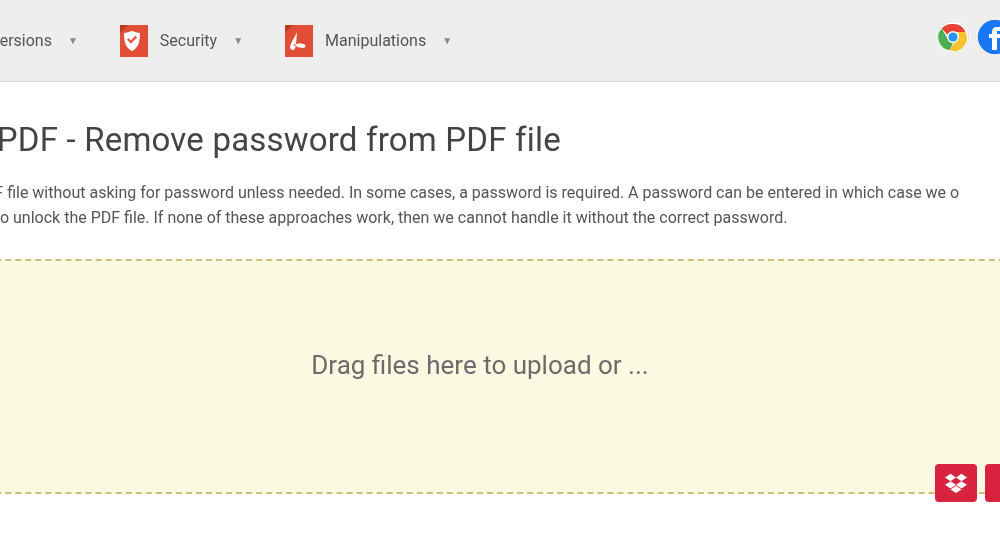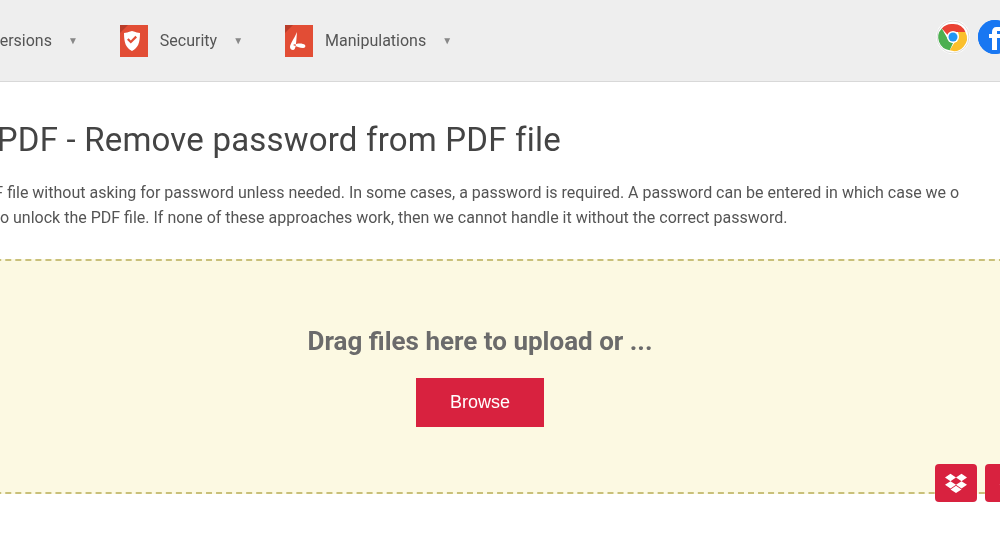--- a/index.html
+++ b/index.html
@@ -13,21 +13,21 @@
   .nav-ico svg{width:32px;height:32px}
   .right-icons{position:absolute;right:-12px;top:20px;display:flex;gap:8px}
   .circ{width:34px;height:34px;border-radius:50%;display:flex;align-items:center;justify-content:center;cursor:pointer}
   .chrome{background:#fff}
   .fb{background:#1877f2;color:#fff;font-weight:700;font-family:Arial}
   .content{padding:38px 0 0 0;margin-left:-65px;width:1080px}
   .title{font-size:33px;font-weight:400;color:#444;margin:0 0 22px 0;letter-spacing:0.2px}
   .desc{font-size:16px;color:#555;line-height:1.55;margin:0 0 28px 0}
   .dropwrap{margin-left:-65px;width:1090px}
   .dropzone{position:relative;border:2px dashed #c9c07a;background:#fcf9e2;height:235px;display:flex;flex-direction:column;align-items:center;justify-content:center}
-  .drop-title{color:#6b6b6b;font-size:26px;font-weight:700;margin-bottom:22px}
+  .drop-title{color:#6b6b6b;font-size:26px;font-weight:400;margin-bottom:22px}
   .browse-btn{background:#d8223f;color:#fff;border:none;padding:14px 34px;font-size:18px;cursor:pointer}
   .cloud-btns{position:absolute;right:-4px;bottom:-10px;display:flex;gap:8px}
   .cbtn{width:42px;height:38px;background:#d8223f;border-radius:4px;display:flex;align-items:center;justify-content:center;cursor:pointer}
   .cbtn svg{width:22px;height:22px;fill:#fff}
 </style>
 </head>
 <body>
 
 <div class="topbar">
   <div class="nav">
@@ -79,21 +79,20 @@
 </div>
 
 <div class="content">
   <h1 class="title">ock PDF - Remove password from PDF file</h1>
   <p class="desc">s the PDF file without asking for password unless needed. In some cases, a password is required. A password can be entered in which case we o attempt to unlock the PDF file. If none of these approaches work, then we cannot handle it without the correct password.</p>
 </div>
 
 <div class="dropwrap">
   <div class="dropzone">
     <div class="drop-title">Drag files here to upload or ...</div>
-    <button class="browse-btn">Browse</button>
     <div class="cloud-btns">
       <div class="cbtn">
         <svg viewBox="0 0 24 24">
             <path d="M6 2 L12 6 L6 10 L0 6 Z M18 2 L24 6 L18 10 L12 6 Z M6 10 L12 14 L6 18 L0 14 Z M18 10 L24 14 L18 18 L12 14 Z M6 19 L12 15 L18 19 L12 23 Z"></path>
           </svg>
       </div>
       <div class="cbtn">
         <svg viewBox="0 0 24 24">
             <path d="M13 2 L5 14 L11 14 L9 22 L19 9 L13 9 Z"></path>
           </svg>

